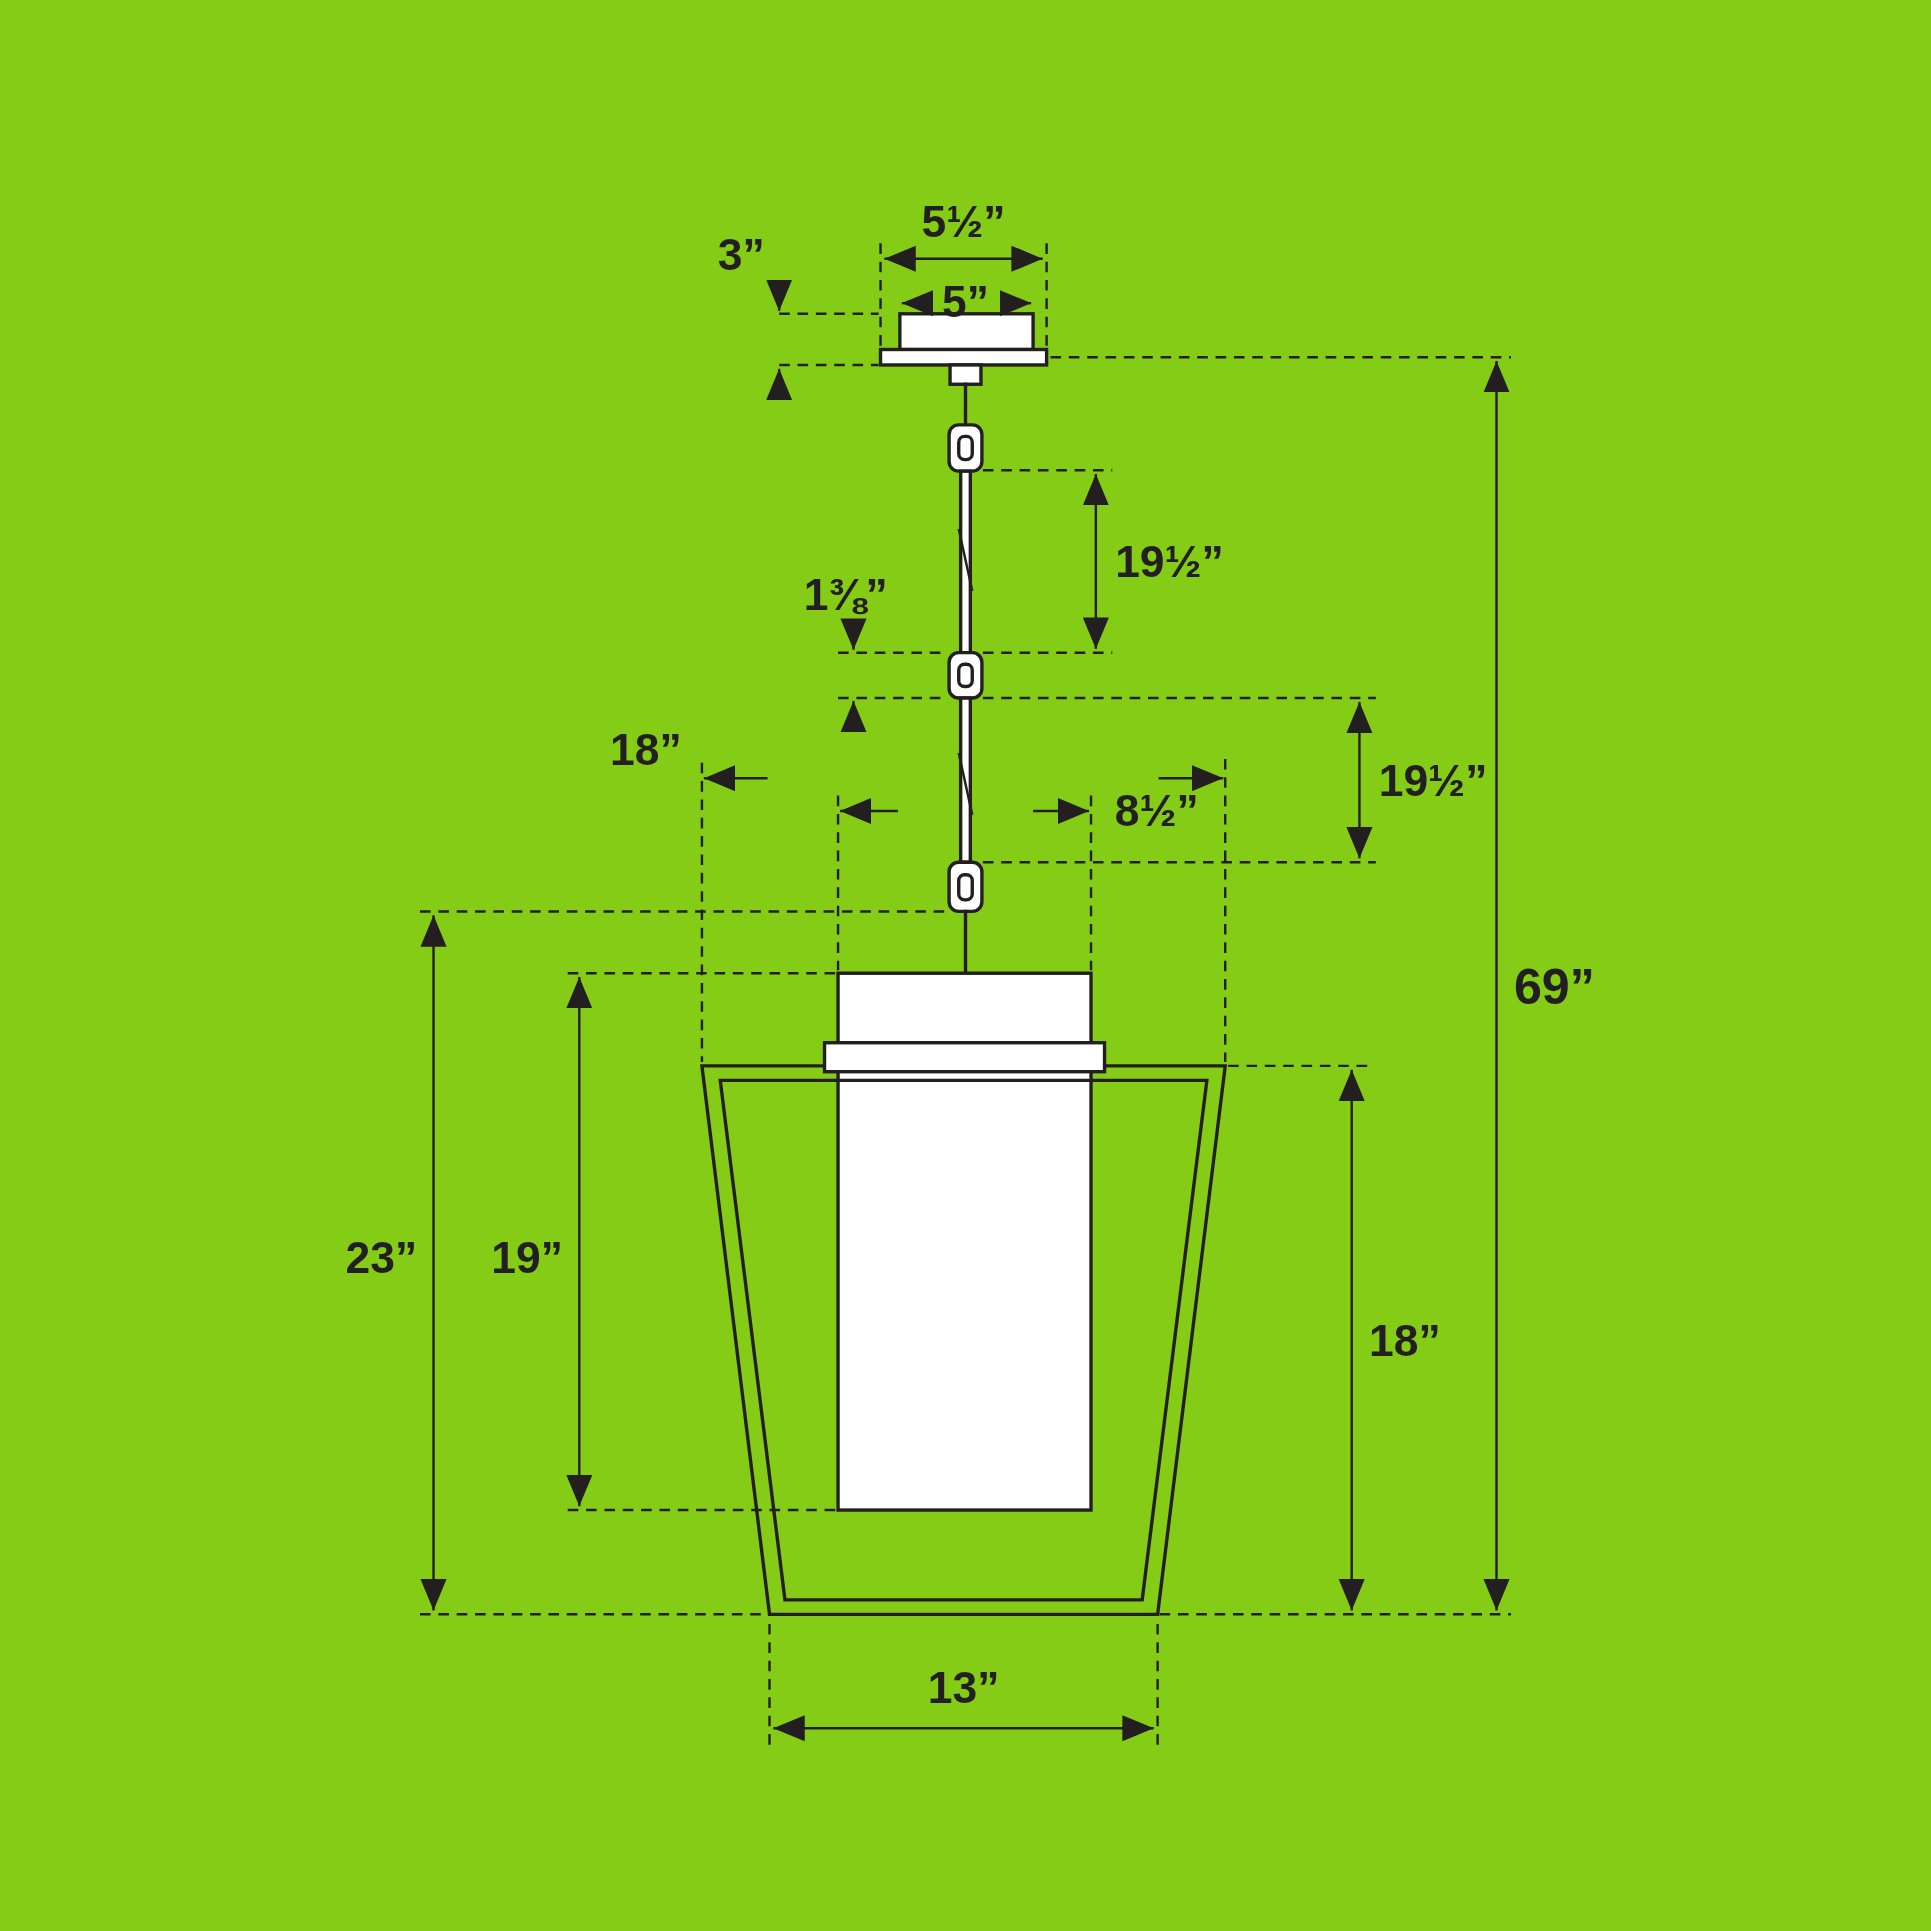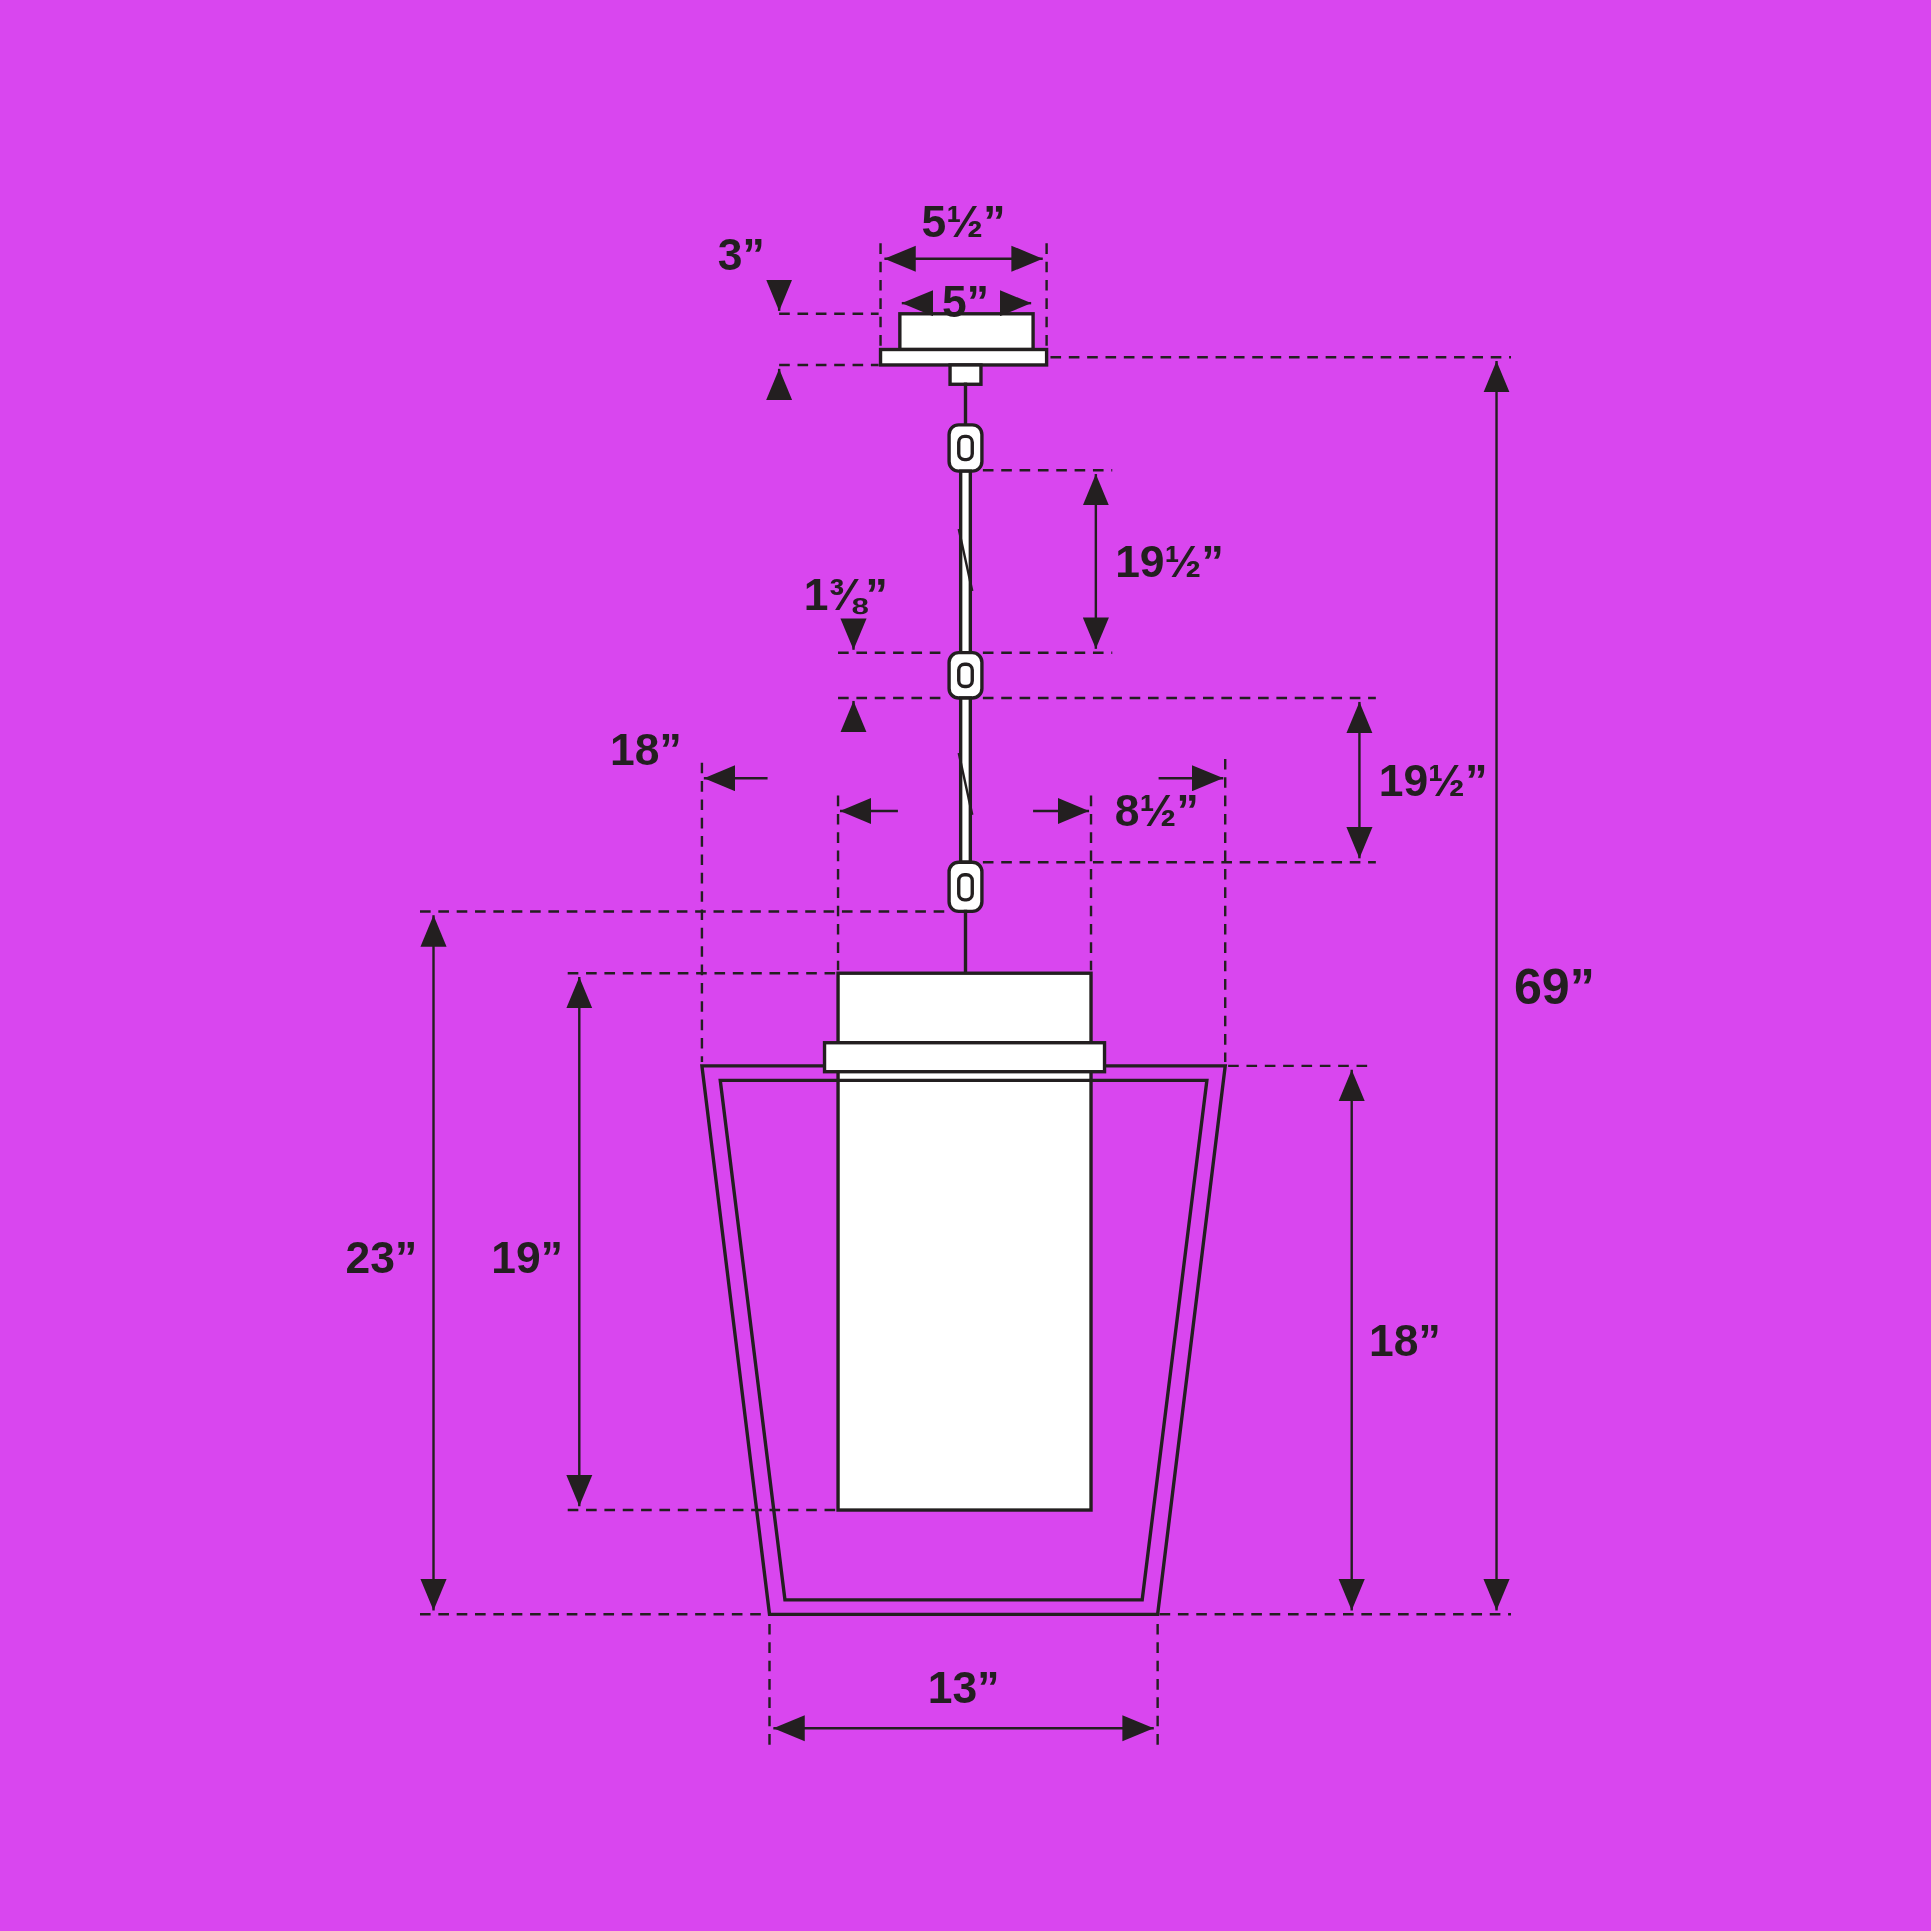--- a/index.html
+++ b/index.html
@@ -1,16 +1,16 @@
 <!DOCTYPE html>
 <html><head>
 <meta charset="utf-8">
 <style>
   html,body{margin:0;padding:0;background:#ffffff;}
-  .stage{width:1931px;height:1931px;background:#d946ef;position:relative;overflow:hidden;}
+  .stage{width:1931px;height:1931px;background:#84cc16;position:relative;overflow:hidden;}
   svg{display:block;}
   #drawing{stroke:#231f20;}
   .draw{stroke-width:3.5;fill:none;stroke-linejoin:miter;stroke-linecap:square;}
   .fillw{fill:#ffffff;}
   .dim{stroke-width:2.5;fill:none;}
   .dash{stroke-width:2.5;fill:none;stroke-dasharray:11 8;}
   .lbl{font:700 46px "Liberation Sans", sans-serif;fill:#231f20;stroke:none;}
   .lbl-lg{font:700 52px "Liberation Sans", sans-serif;fill:#231f20;stroke:none;}
 </style>
 </head>

